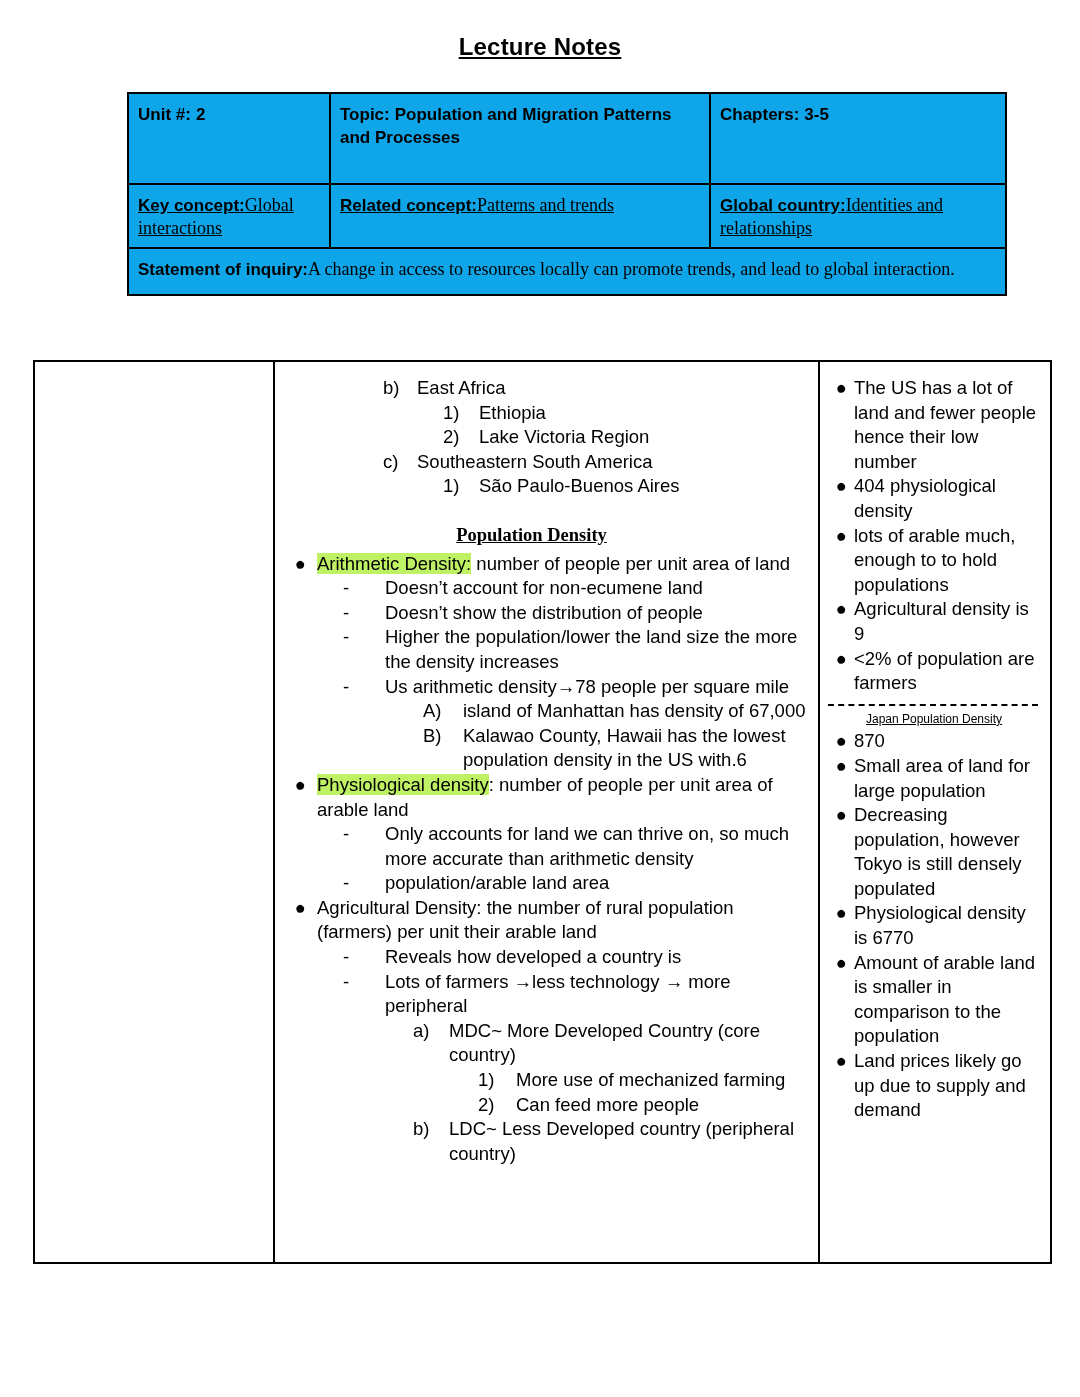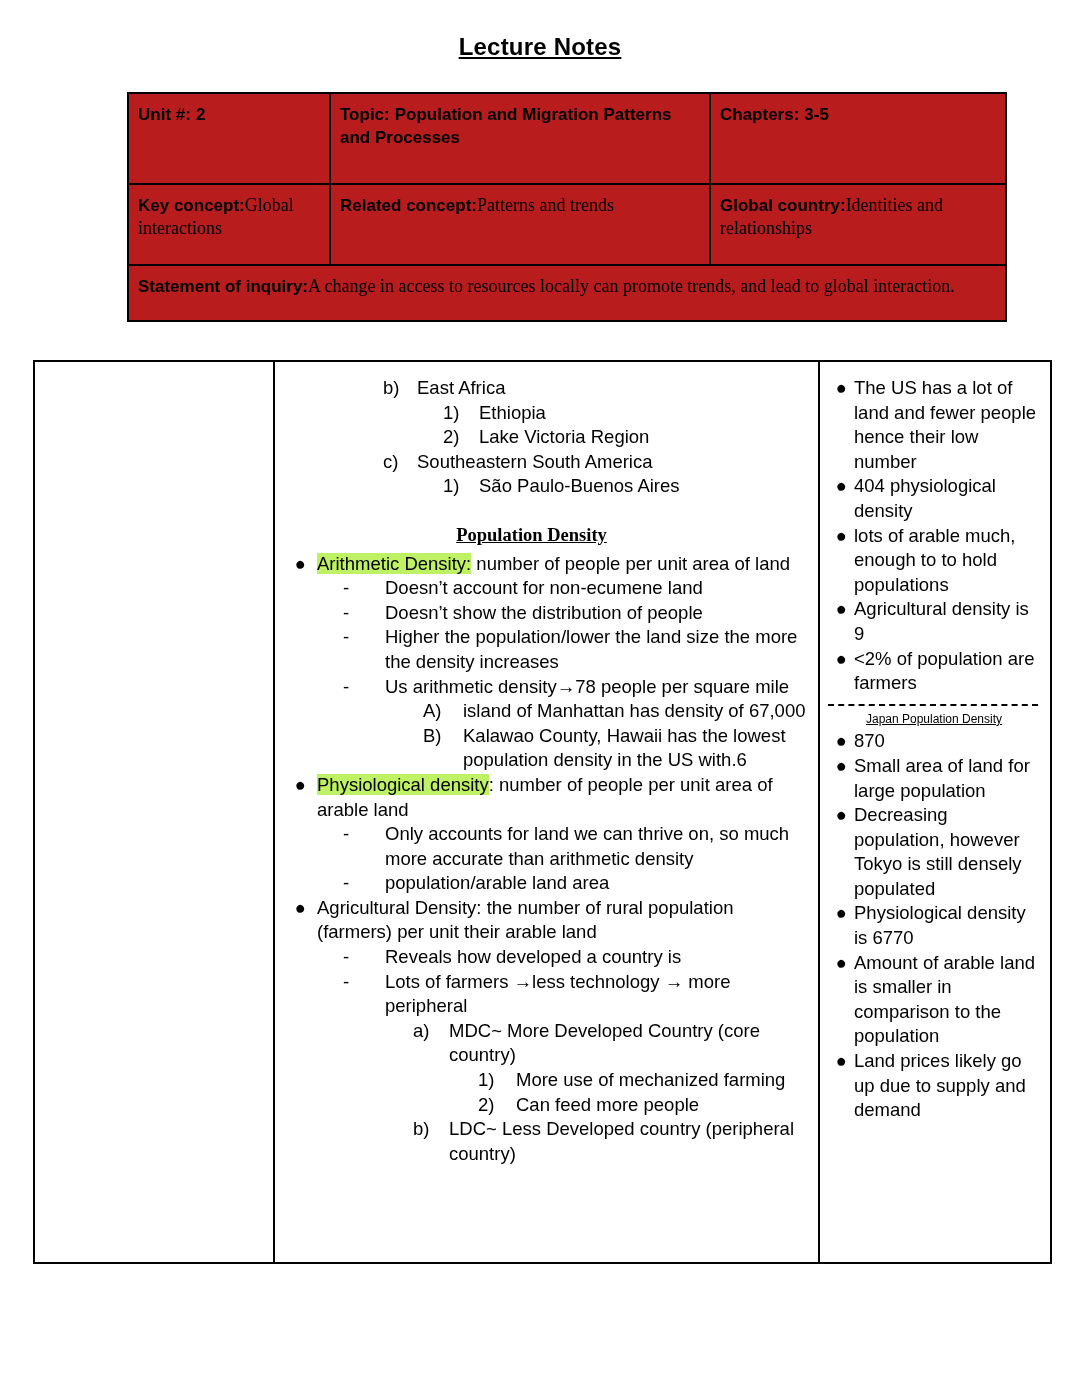--- a/index.html
+++ b/index.html
@@ -32,38 +32,38 @@
     left: 127px;
     top: 92px;
     width: 828px;
     border-collapse: collapse;
     table-layout: fixed;
     background: #F7941E;
     border: 2px solid #000;
   }
   .unit-table td {
     border: 2px solid #000;
-    background: #b91c1c;
+    background: #0ea5e9;
     vertical-align: top;
     padding: 9px 9px 12px 9px;
     font-family: "Liberation Serif", serif;
     font-size: 18px;
     line-height: 1.28;
   }
   .lbl {
     font-family: "Liberation Sans", sans-serif;
     font-weight: bold;
     font-size: 17px;
   }
   .col-a { width: 182px; }
   .col-b { width: 360px; margin-left: 11px; }
   .col-c { width: 276px; }
   .unit-row1 td { padding-bottom: 34px; }
-  .unit-row2 td { padding-bottom: 24px; }
-  .unit-row3 td { padding-bottom: 22px; }
+  .unit-row2 td { padding-bottom: 7px; text-decoration: underline; }
+  .unit-row3 td { padding-bottom: 13px; }
 
   
   .notes-table {
     position: absolute;
     left: 33px;
     top: 360px;
     width: 1013px;
     border-collapse: collapse;
     table-layout: fixed;
     border: 2px solid #000;

